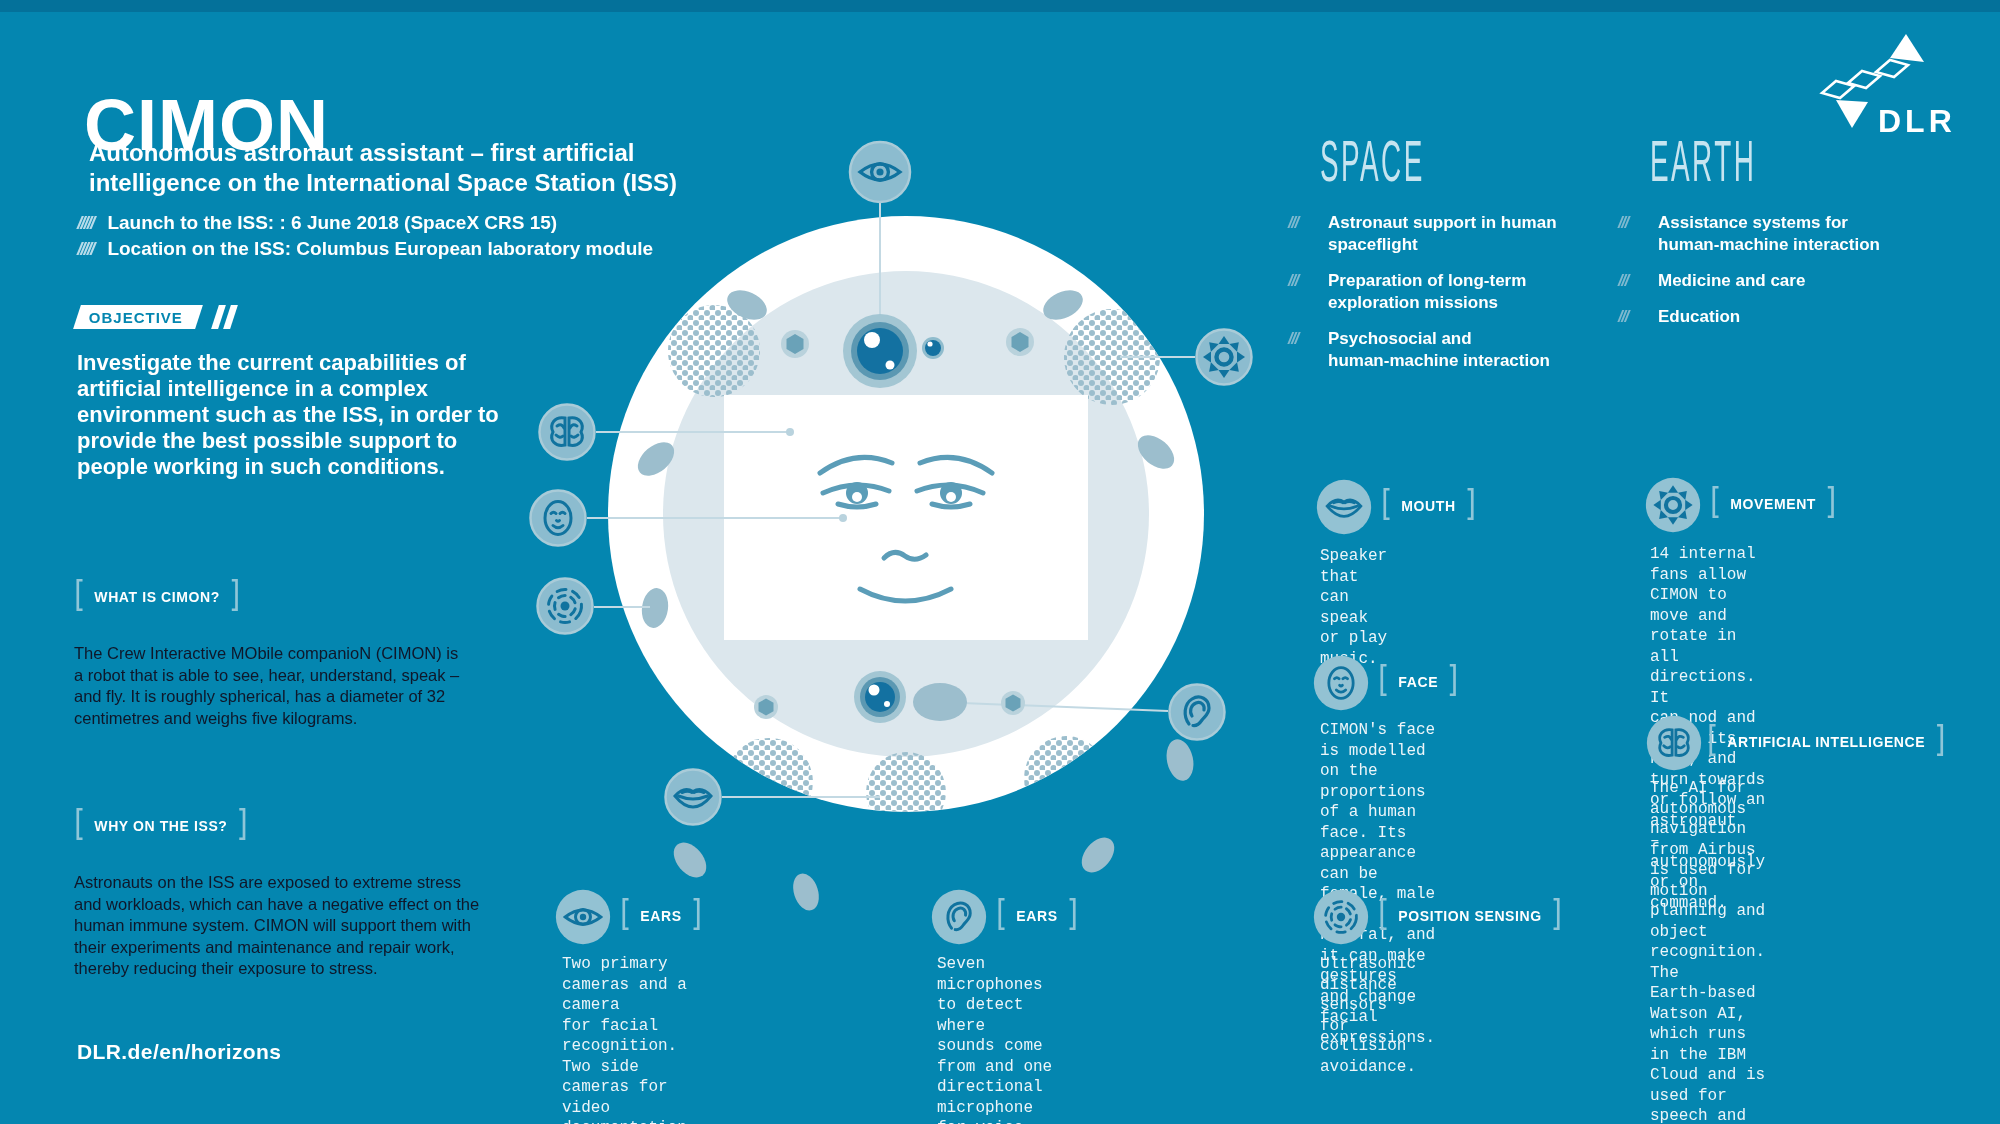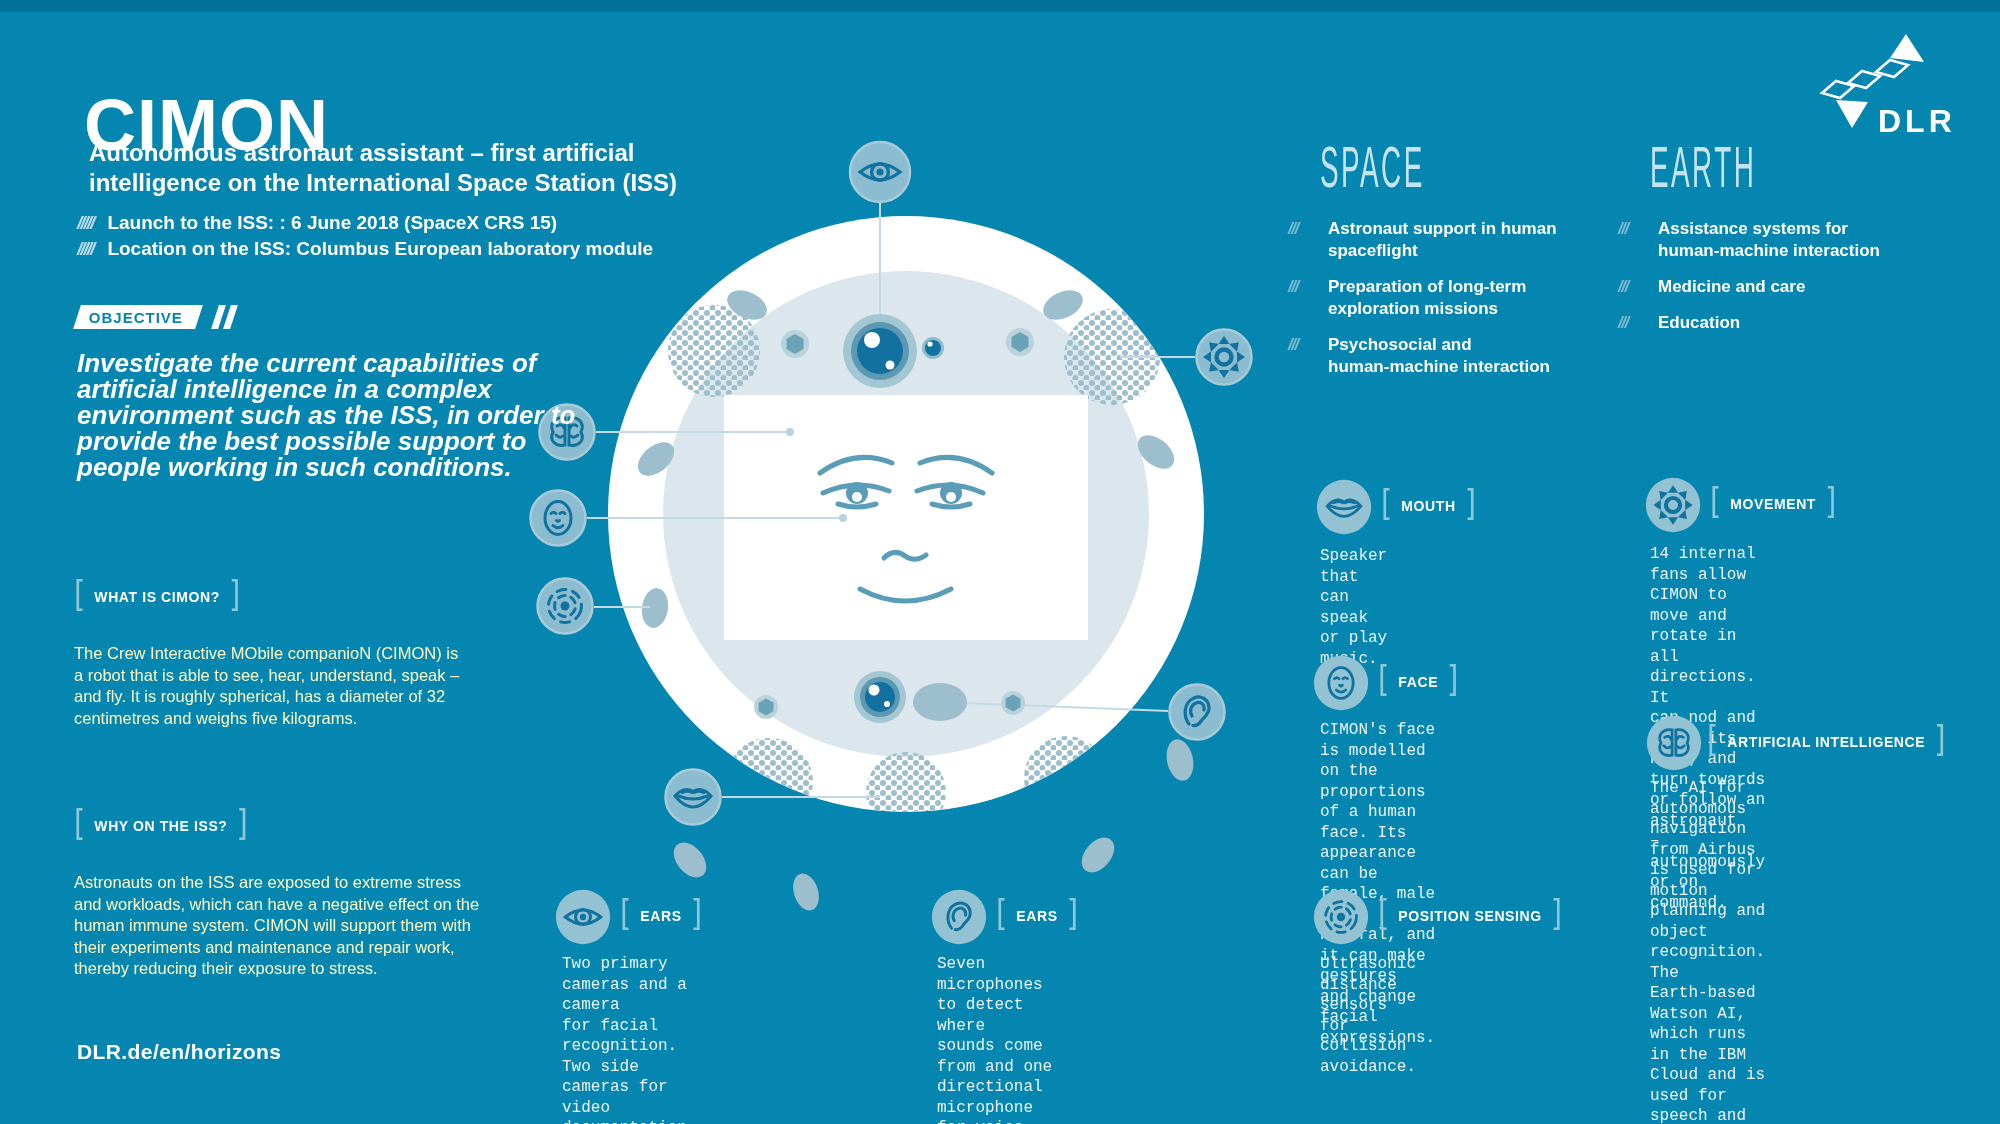--- a/index.html
+++ b/index.html
@@ -15,36 +15,36 @@
   .launch-row .sl{color:#b9dcea;font-style:italic;letter-spacing:-2px;font-weight:700;}
   .lr1{top:212px;} .lr2{top:238px;}
 
   .badge-row{left:77px;top:305px;display:flex;align-items:center;gap:16px;}
   .badge{background:#fff;color:#0486b0;font-size:15px;font-weight:700;letter-spacing:1px;
          padding:4px 16px 3px 12px;transform:skewX(-18deg);}
   .badge>span{display:inline-block;transform:skewX(18deg);}
   .badge-slashes{display:flex;gap:5px;}
   .badge-slashes i{display:block;width:7px;height:24px;background:#fff;transform:skewX(-18deg);}
 
-  .objective-text{left:77px;top:350px;font-size:26px;font-weight:700;line-height:26px;white-space:pre-line;font-style:italic;}
+  .objective-text{left:77px;top:350px;font-size:22px;font-weight:700;line-height:26px;white-space:pre-line;}
 
   .bracket-heading{display:flex;align-items:center;gap:9px;}
   .bracket-heading .br{color:#8fc6d8;font-size:29px;font-weight:400;line-height:1;
                        transform:scaleY(1.25);position:relative;top:-2px;font-family:"DejaVu Sans",sans-serif;}
   .bracket-heading .lbl{font-size:14px;font-weight:700;letter-spacing:.6px;}
 
   .qa{white-space:pre-line;}
-  .qa-body{font-size:16.5px;line-height:21.5px;color:#fef9c3;font-weight:400;margin-top:14px;white-space:pre-line;}
+  .qa-body{font-size:16.5px;line-height:21.5px;color:#0f172a;font-weight:400;margin-top:14px;white-space:pre-line;}
   .qa-what{left:74px;top:564px;}
   .qa-why{left:74px;top:793px;}
 
   .footer-url{left:77px;top:1040px;font-size:21px;font-weight:700;letter-spacing:.4px;}
 
   
-  .col{width:320px;margin-top:6px;}
+  .col{width:320px;}
   .col-space{left:1288px;top:128px;}
   .col-earth{left:1618px;top:128px;}
   .col-title{font-size:34px;font-weight:400;color:#c6e4f0;letter-spacing:3px;
              transform:scale(.82,1.7);transform-origin:left top;display:inline-block;margin-left:32px;}
   .col-items{position:absolute;left:0;top:84px;}
   .col-item{display:flex;gap:12px;margin-bottom:14px;font-size:17px;font-weight:700;line-height:22px;}
   .col-item .sl{color:#7fb9cf;font-style:italic;letter-spacing:-1.5px;width:28px;flex:none;}
   .col-item .txt{white-space:pre-line;}
 
   

